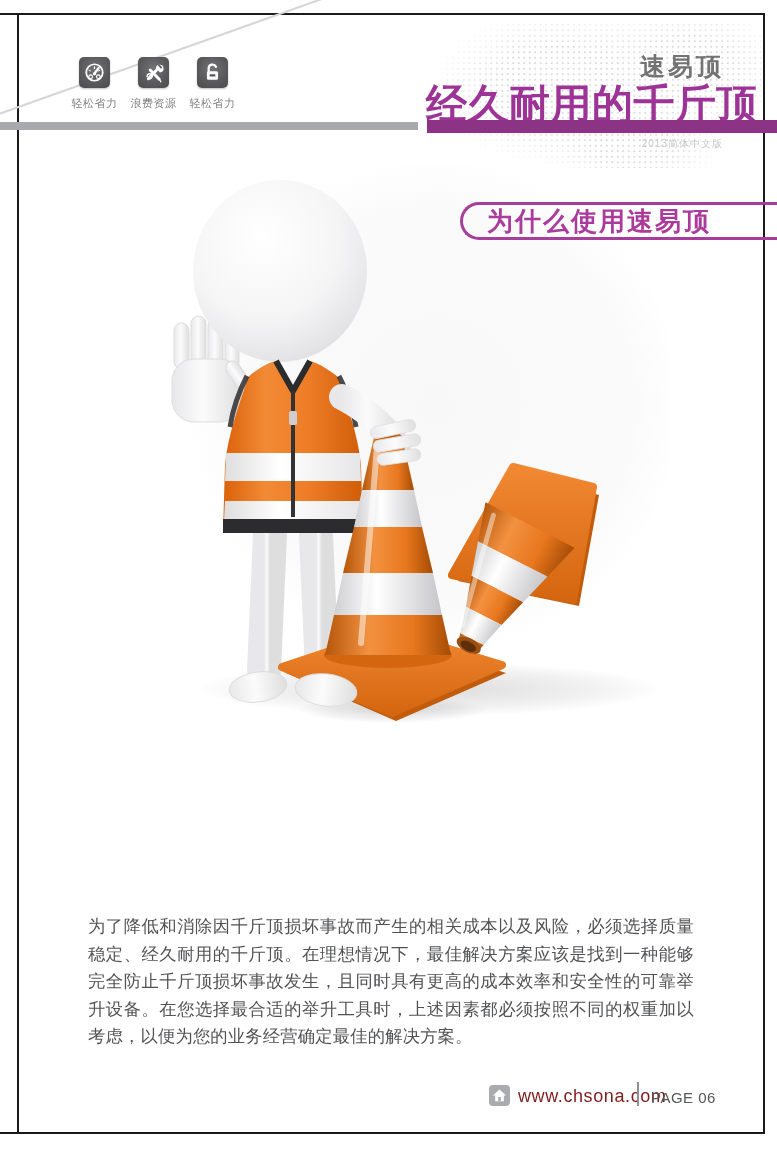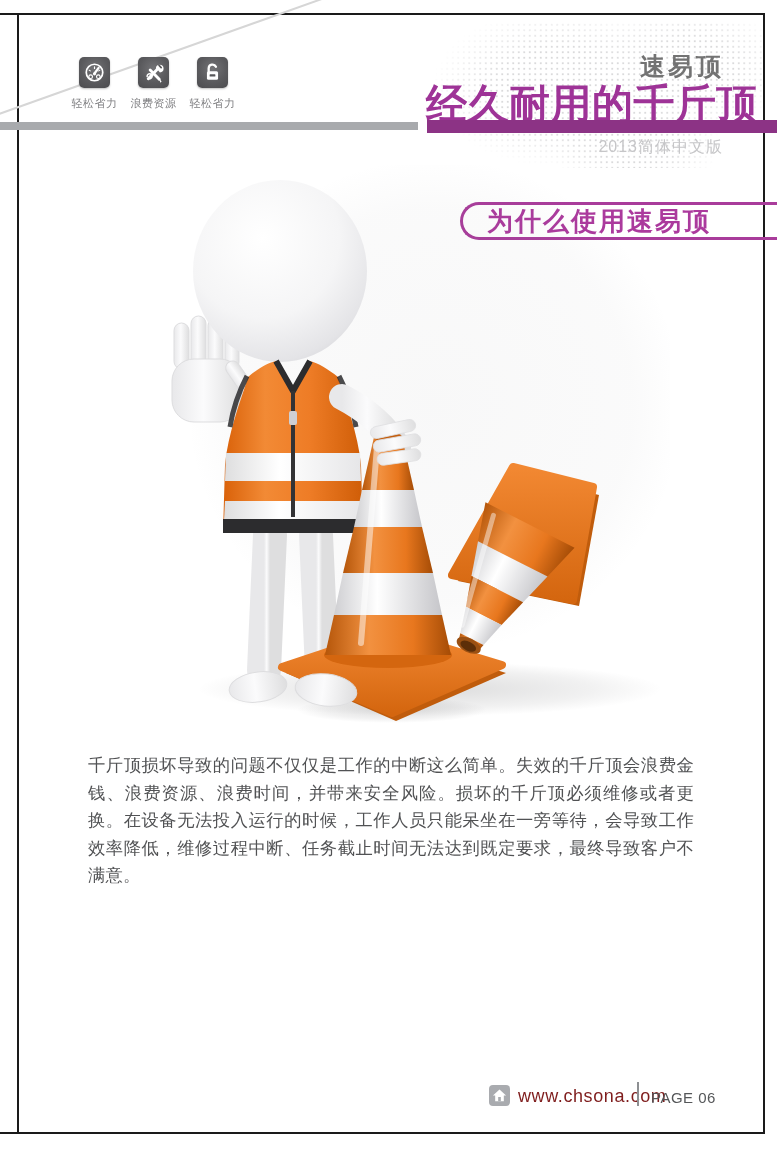--- a/index.html
+++ b/index.html
@@ -32,21 +32,21 @@
       radial-gradient(85px 60px at 62% 82%,#000 45%,transparent 100%);
     mask-image:radial-gradient(130px 80px at 40% 45%,#000 50%,transparent 100%),
       radial-gradient(100px 65px at 78% 32%,#000 45%,transparent 100%),
       radial-gradient(85px 60px at 62% 82%,#000 45%,transparent 100%);}
 
   
   .brand{position:absolute;top:50px;right:53px;font-size:25px;font-weight:bold;color:#737373;letter-spacing:3px;}
   .main-title{position:absolute;top:77px;right:19px;font-size:41px;font-weight:bold;color:#9e3397;letter-spacing:.5px;white-space:nowrap;}
   .bar-gray{position:absolute;left:0;top:122px;width:418px;height:8px;background:#a8aaad;}
   .bar-magenta{position:absolute;left:427px;top:120px;width:350px;height:13px;background:#8c3385;}
-  .edition{position:absolute;top:137px;right:54px;font-size:16px;color:#c6c6c8;letter-spacing:1px;}
+  .edition{position:absolute;top:137px;right:54px;font-size:10px;color:#c6c6c8;letter-spacing:1px;}
 
   
   .section-pill{position:absolute;left:460px;top:202px;width:317px;height:38px;box-sizing:border-box;
     border:3px solid #a93c9b;border-right:none;border-radius:22px 0 0 22px;
     display:flex;align-items:center;padding-left:24px;}
   .section-pill span{font-size:26px;font-weight:bold;color:#ab3a9d;letter-spacing:2px;white-space:nowrap;}
 
   
   .illustration{position:absolute;left:130px;top:165px;width:540px;height:568px;}
 
@@ -243,21 +243,21 @@
         <polygon points="371,432 429,432 420,462 380,462" fill="url(#coneGrad)"></polygon>
         <polygon points="380,462 420,462 413,488 387,488" fill="url(#coneWhite)"></polygon>
         <polygon points="387,488 413,488 411,496 389,496" fill="url(#coneGrad)"></polygon>
         <ellipse cx="400" cy="495" rx="13" ry="7" fill="#9a5013"></ellipse>
         <ellipse cx="400" cy="496" rx="8.5" ry="4.5" fill="#5d2e08"></ellipse>
         <path d="M363 368 L385 480" stroke="rgba(255,255,255,0.45)" stroke-width="5" stroke-linecap="round" fill="none"></path>
       </g>
     </g>
   </svg>
 
-  <p class="para para1">千斤顶损坏导致的问题不仅仅是工作的中断这么简单。失效的千斤顶会浪费金钱、浪费资源、浪费时间，并带来安全风险。损坏的千斤顶必须维修或者更换。在设备无法投入运行的时候，工作人员只能呆坐在一旁等待，会导致工作效率降低，维修过程中断、任务截止时间无法达到既定要求，最终导致客户不满意。</p>
+  <p class="para para2">为了降低和消除因千斤顶损坏事故而产生的相关成本以及风险，必须选择质量稳定、经久耐用的千斤顶。在理想情况下，最佳解决方案应该是找到一种能够完全防止千斤顶损坏事故发生，且同时具有更高的成本效率和安全性的可靠举升设备。在您选择最合适的举升工具时，上述因素都必须按照不同的权重加以考虑，以便为您的业务经营确定最佳的解决方案。</p>
 
   <div class="footer-home">
     <svg width="15" height="15" viewBox="0 0 16 16">
       <polygon points="8,1.5 15,8 12.6,8 12.6,14 3.4,14 3.4,8 1,8" fill="#fff"></polygon>
       <rect x="6.6" y="9.6" width="2.8" height="4.4" fill="#a9abaf"></rect>
     </svg>
   </div>
   <div class="footer-url">www.chsona.com</div>
   <div class="footer-sep"></div>
   <div class="footer-page">PAGE 06</div>

